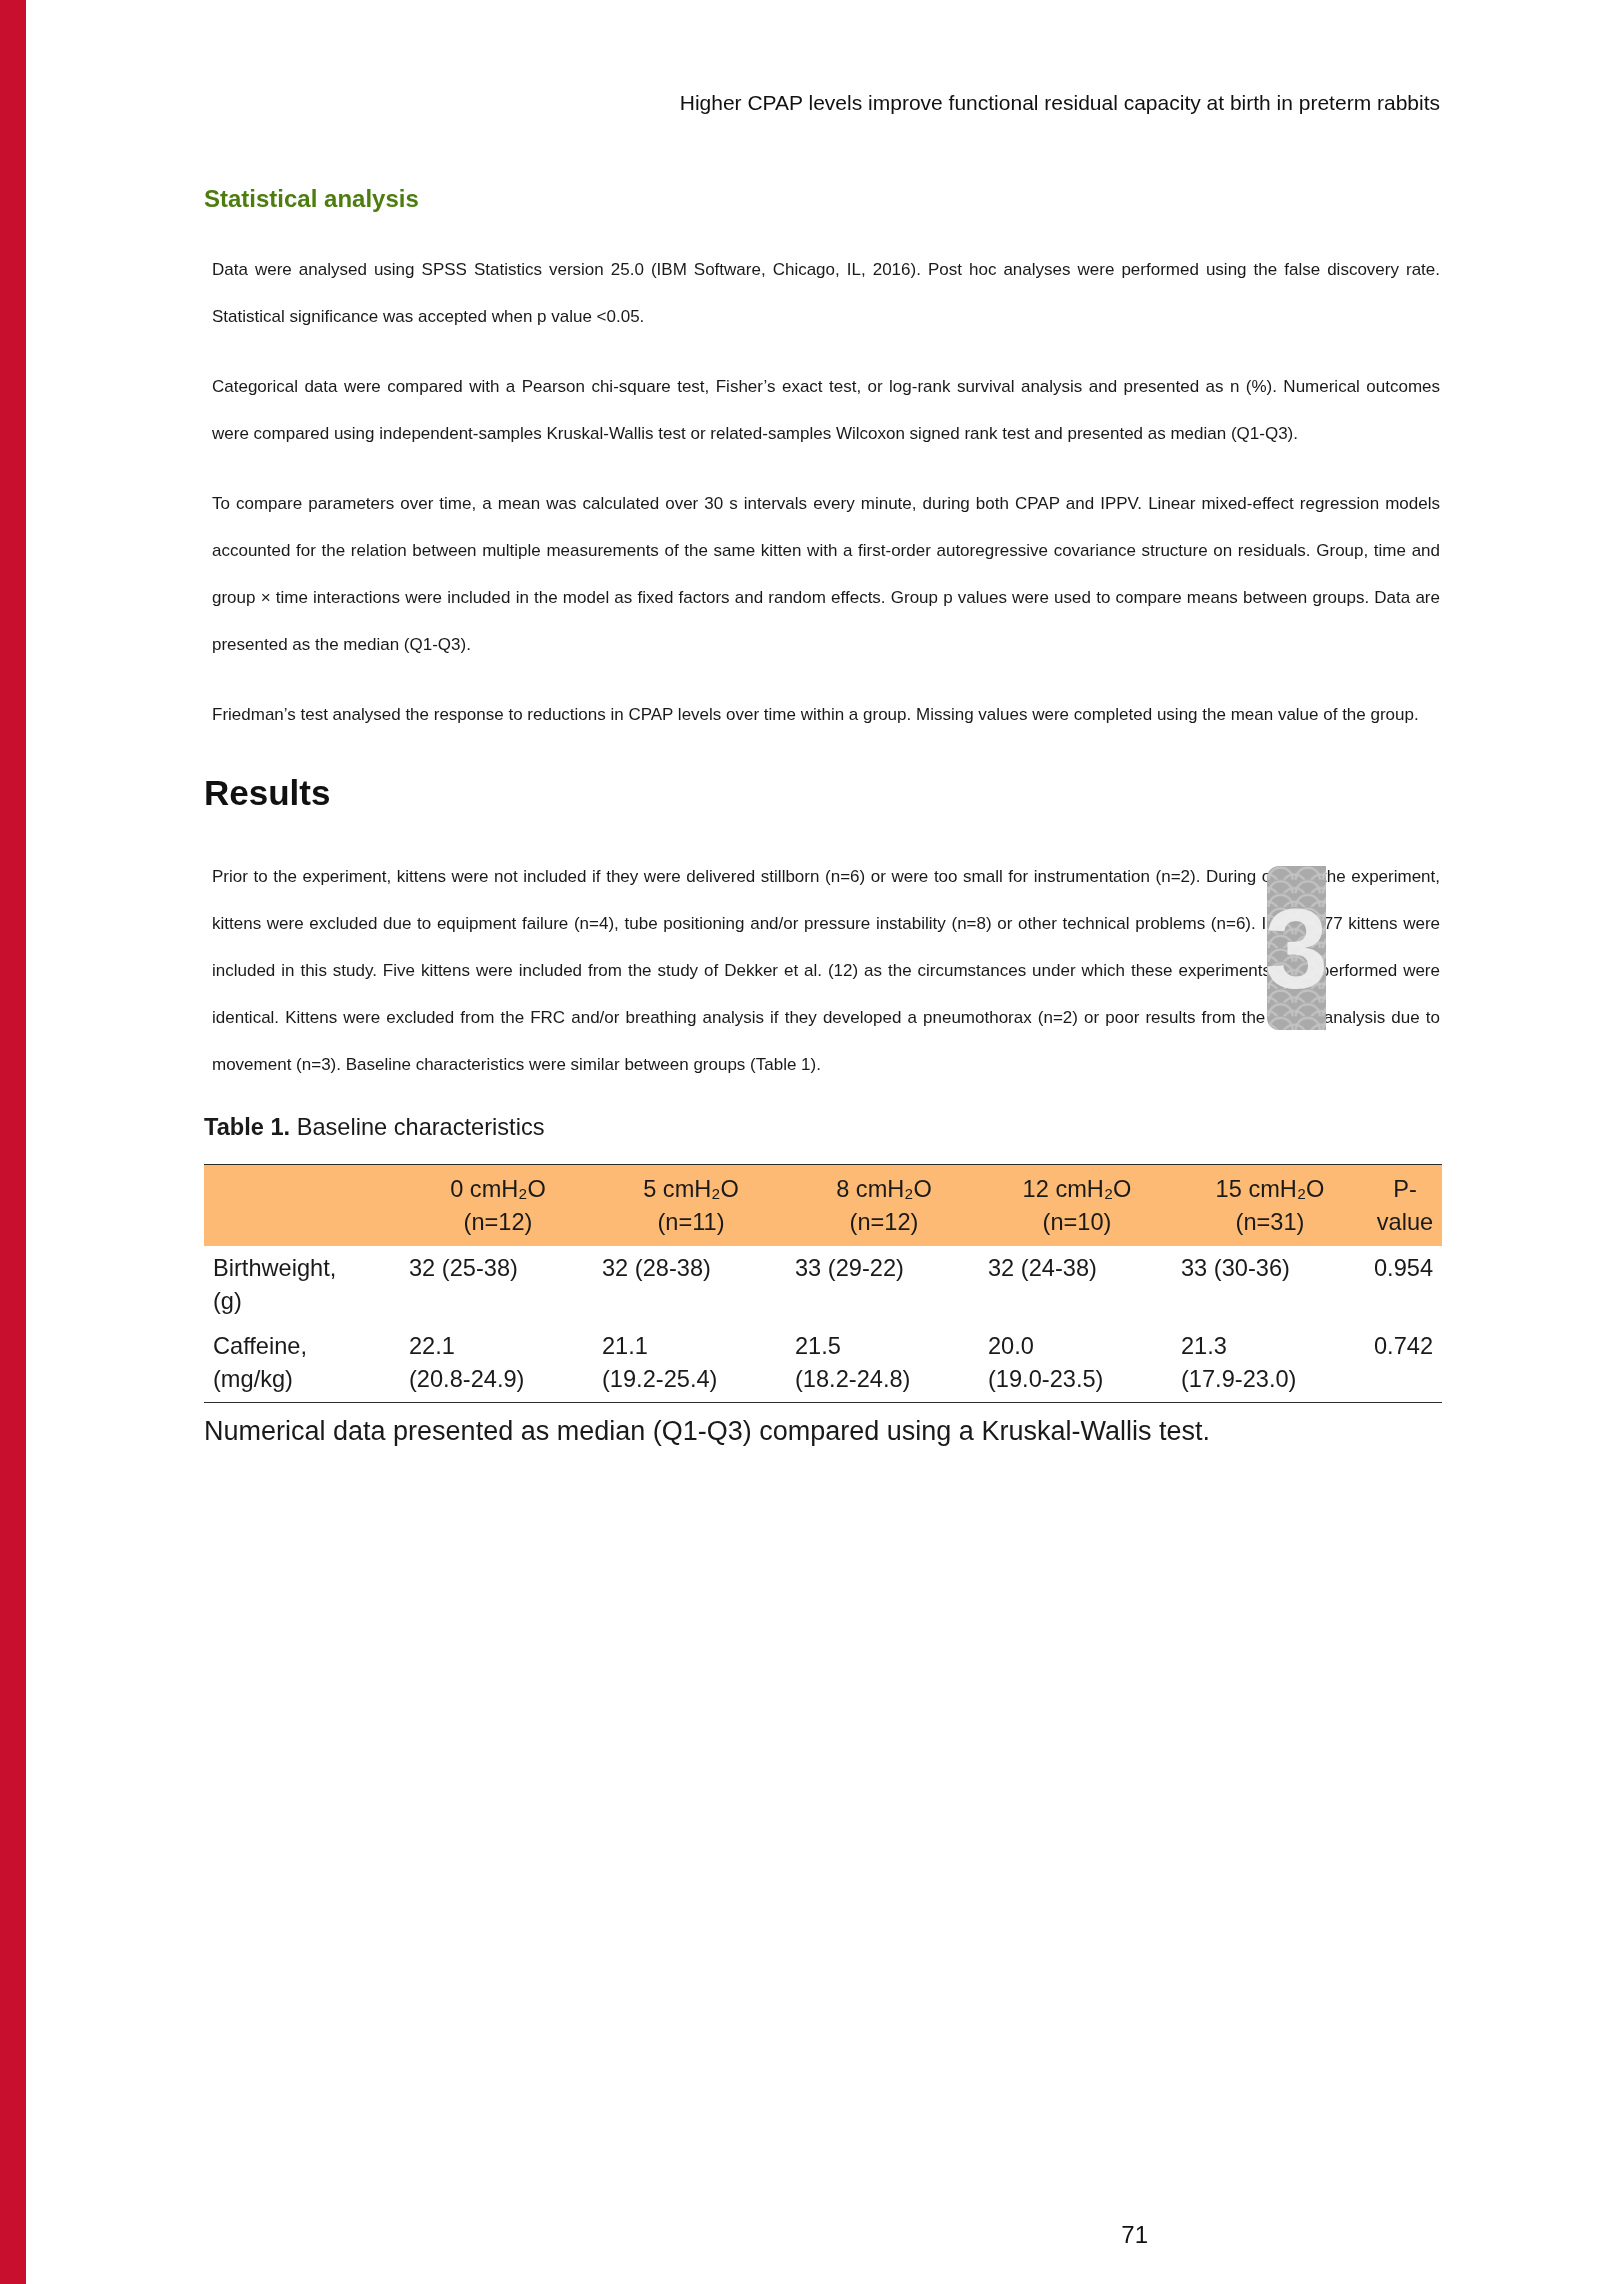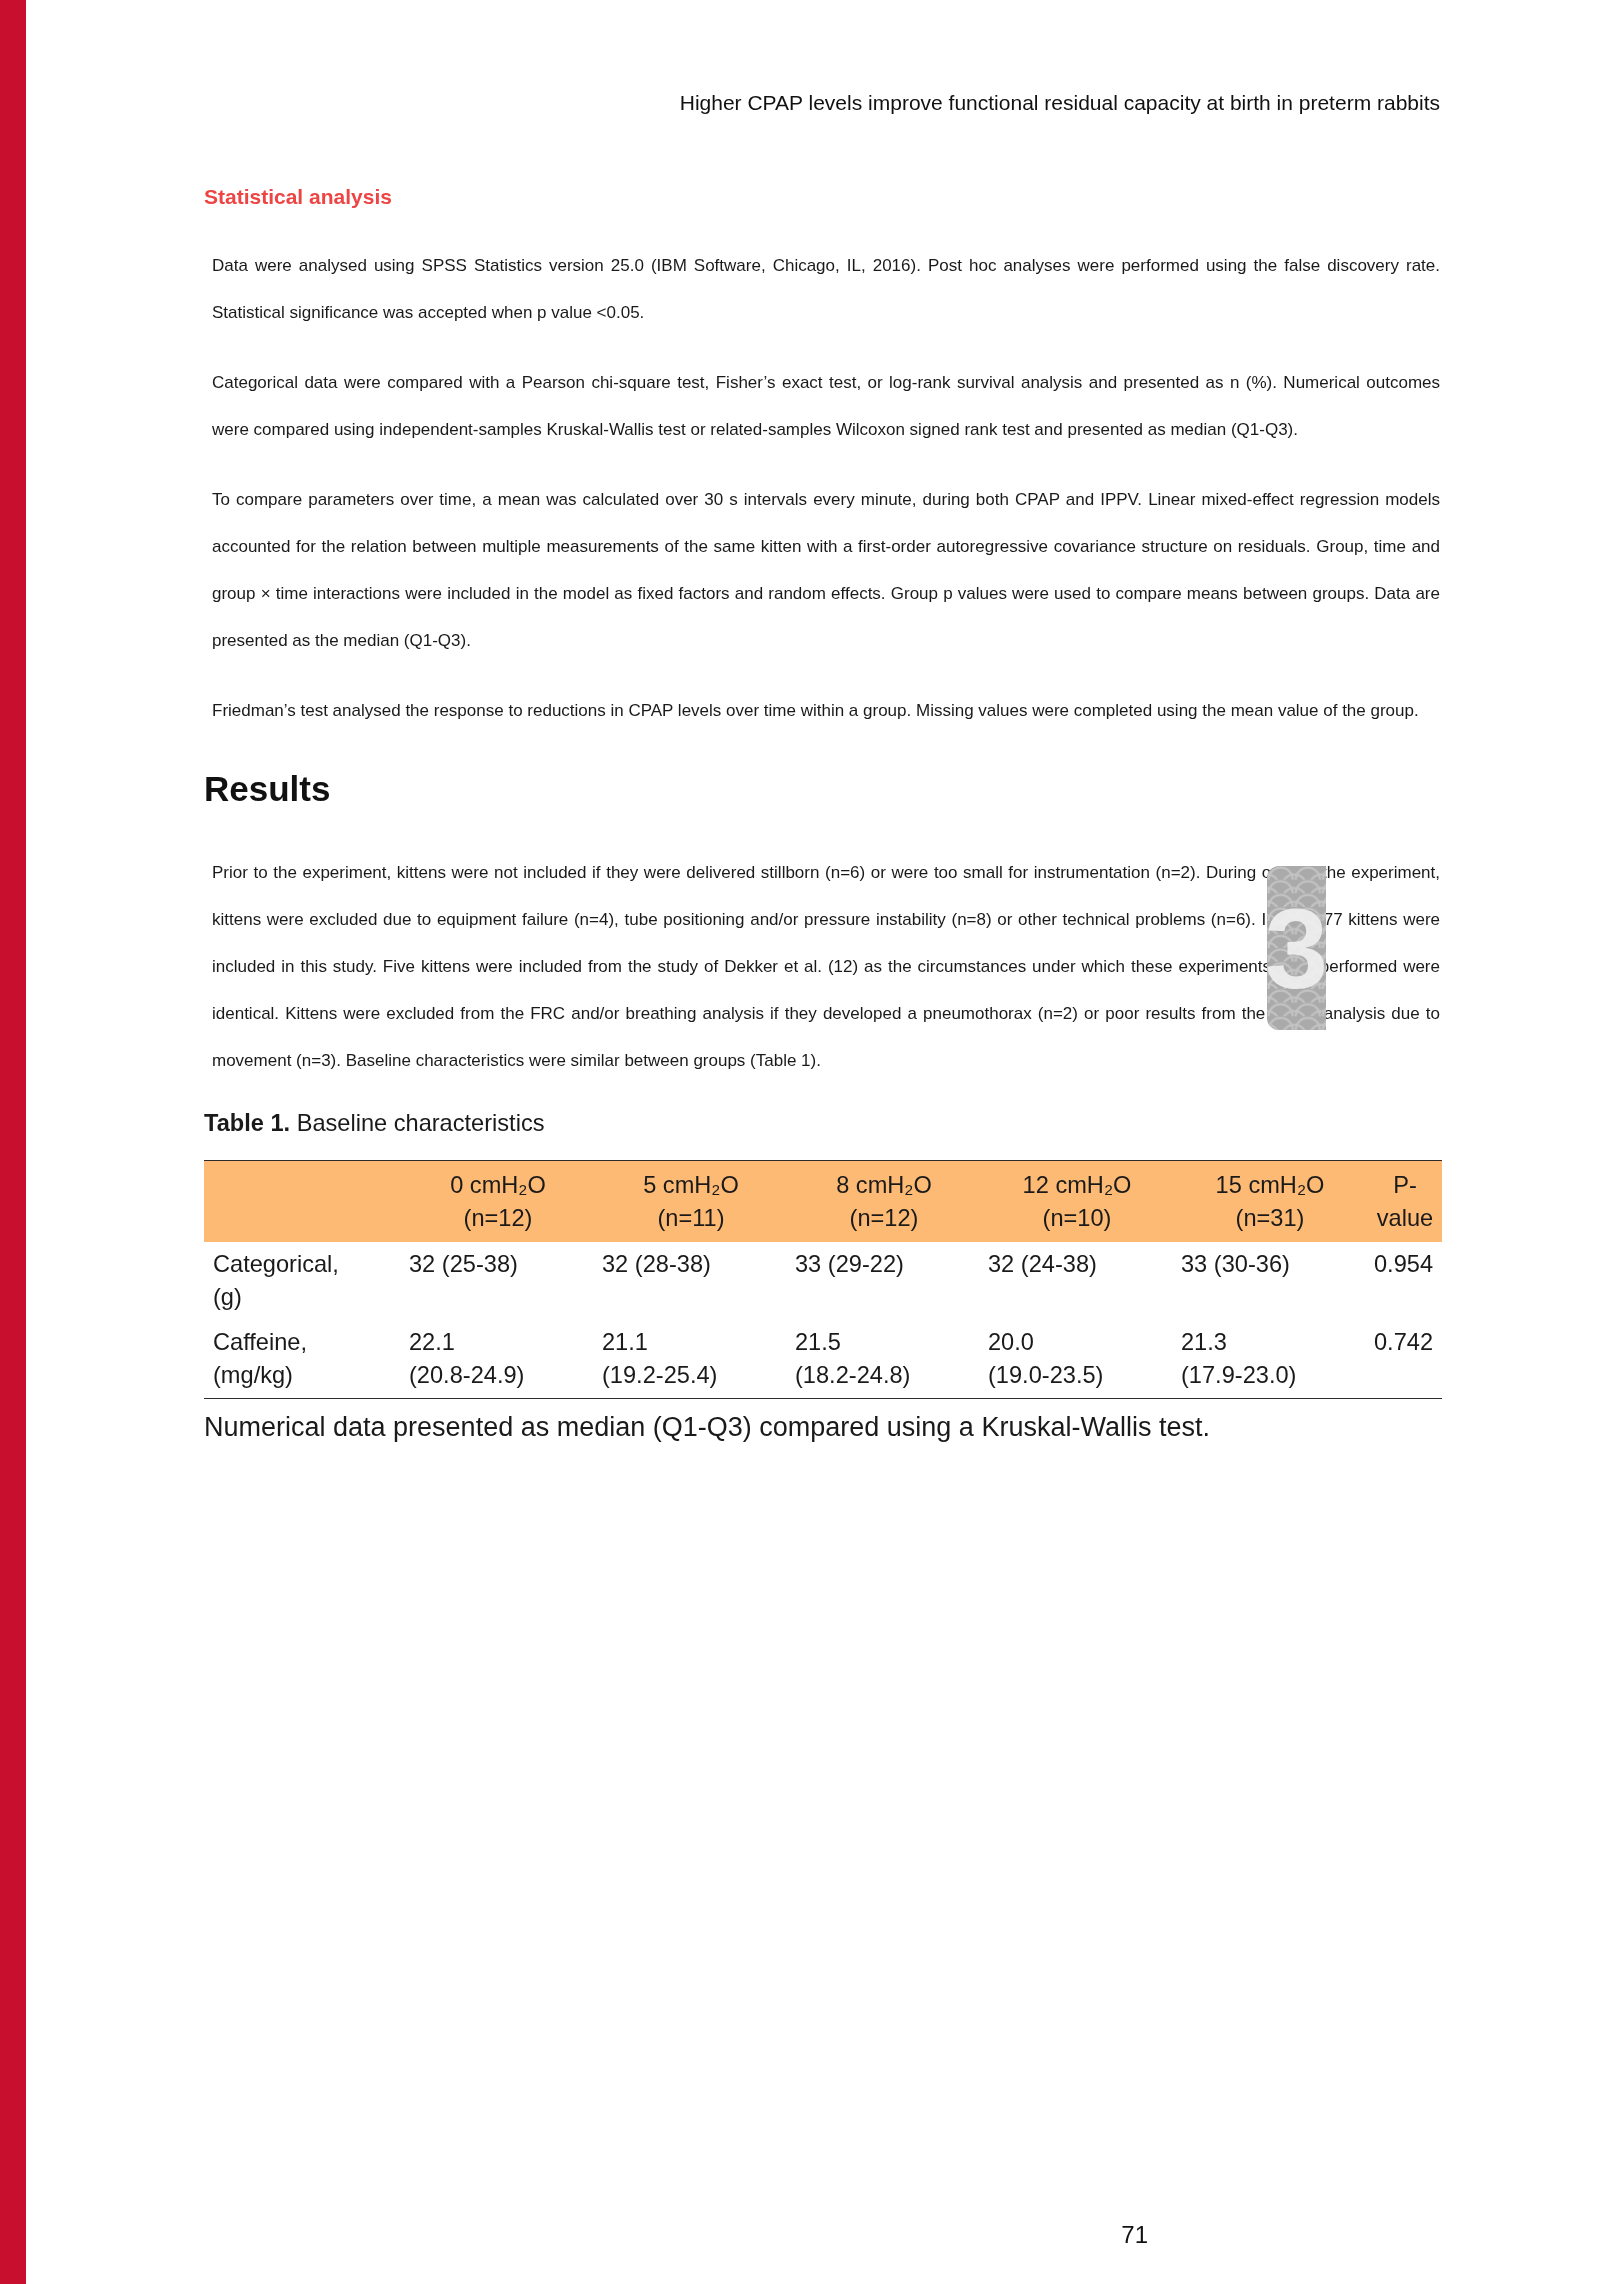--- a/index.html
+++ b/index.html
@@ -30,24 +30,24 @@
   }
 
   .running-header {
     font-size: 21px;
     line-height: 24px;
     text-align: right;
     color: #111;
   }
 
   h2.subheading {
-    font-size: 21px;
+    font-size: 24px;
     font-weight: bold;
     margin: 70px 0 33px 0;
-    color: #ef4444;
+    color: #4d7c0f;
   }
   h1.results-heading {
     font-size: 35px;
     font-weight: bold;
     margin: 35px 0 40px 0;
     color: #111;
   }
 
   p.body-par {
     font-size: 17px;
@@ -173,21 +173,21 @@
           <th>12 cmH₂O
 (n=10)</th>
           <th>15 cmH₂O
 (n=31)</th>
           <th>P-
 value</th>
         </tr>
       </thead>
       <tbody>
         <tr>
-          <td>Categorical,
+          <td>Birthweight,
 (g)</td>
           <td>32 (25-38)</td>
           <td>32 (28-38)</td>
           <td>33 (29-22)</td>
           <td>32 (24-38)</td>
           <td>33 (30-36)</td>
           <td>0.954</td>
         </tr>
         <tr>
           <td>Caffeine,

